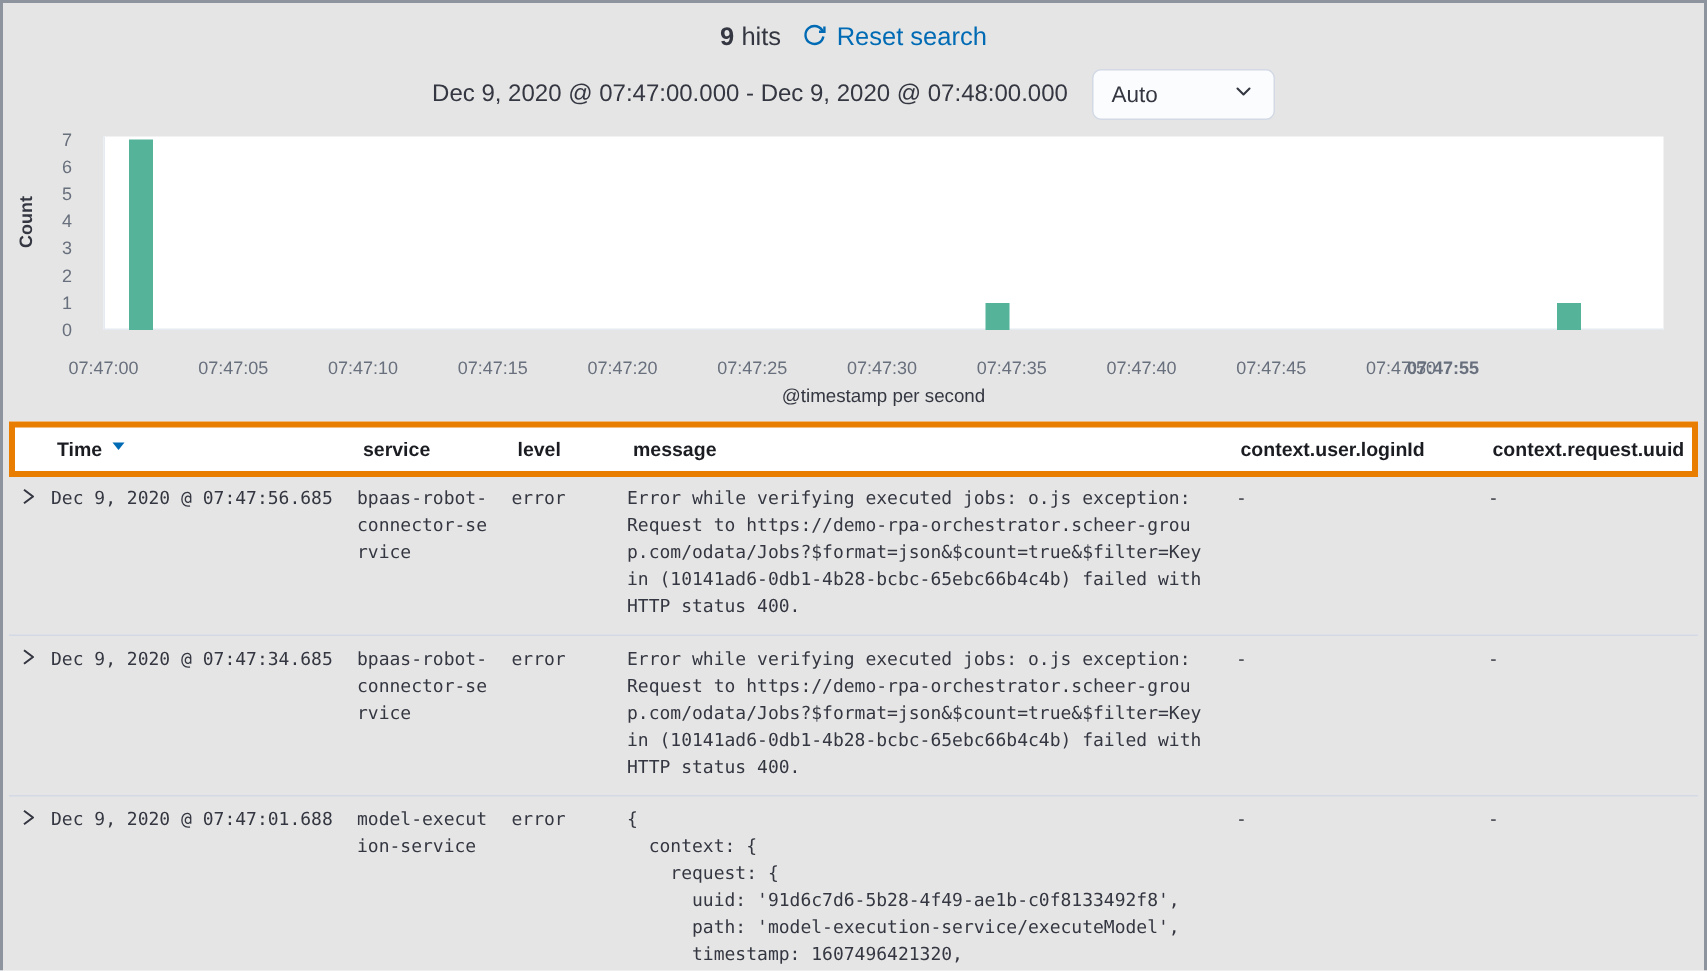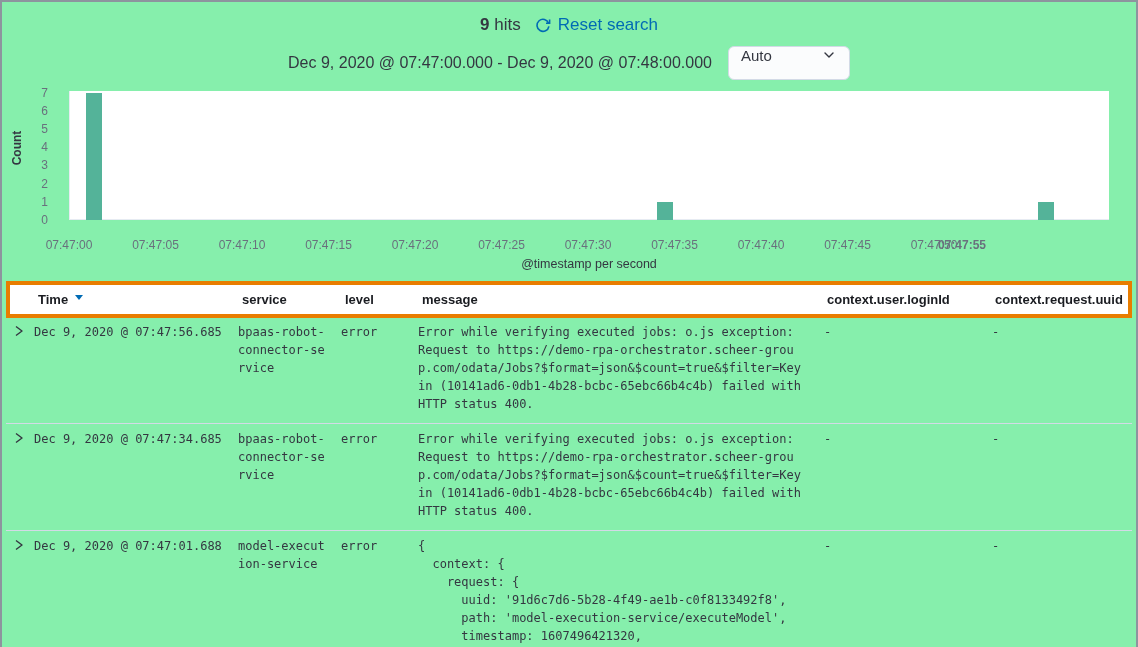--- a/index.html
+++ b/index.html
@@ -3,44 +3,44 @@
 <meta charset="utf-8">
 <style>
   * { margin:0; padding:0; box-sizing:border-box; }
   html,body { width:1138px; height:647px; overflow:hidden; }
   body {
     font-family:"Liberation Sans", sans-serif;
     background:#fff; color:#343741; position:relative;
   }
   .frame {
     position:absolute; inset:0; border:2px solid #8d949e; border-bottom:none;
-    background:#86efac; overflow:hidden;padding-left:32px;
+    background:#e5e5e5; overflow:hidden;padding-left:32px;
   }
 
   
   .hits-row {
     position:absolute; top:13px; left:0; width:100%;
     display:flex; justify-content:center; align-items:center; gap:14px;
     font-size:17px;
   }
   .hits { color:#343741; }
   .hits b { font-weight:bold; }
-  .reset-group { display:flex; align-items:center; gap:7px; cursor:pointer; }
+  .reset-group { display:flex; align-items:flex-start; gap:7px; cursor:pointer; }
   .reset-link { color:#006bb4; font-size:17px; }
   .refresh-icon svg { display:block; }
 
   
   .range-row {
     position:absolute; top:44px; left:0; width:100%;
     display:flex; justify-content:center; align-items:center; gap:16px;
   }
   .range-text { font-size:16px; color:#343741; }
   .interval-select {
     width:122px; height:34px; background:#fbfcfd; border:1px solid #d3dae6;
-    border-radius:6px; display:flex; justify-content:space-between;
+    border-radius:6px; display:flex; align-items:center; justify-content:space-between;
     padding:0 12px; font-size:15px; color:#343741; cursor:pointer;
   }
 
   
   .chart { position:absolute; top:85px; left:0; width:1138px; height:190px; }
   .plot-area {
     position:absolute; left:67px; top:4px; width:1040px; height:129px;
     border-left:1px solid #e6ebf2; border-bottom:1px solid #e6ebf2; background:#fff;
   }
   .ylabel {

